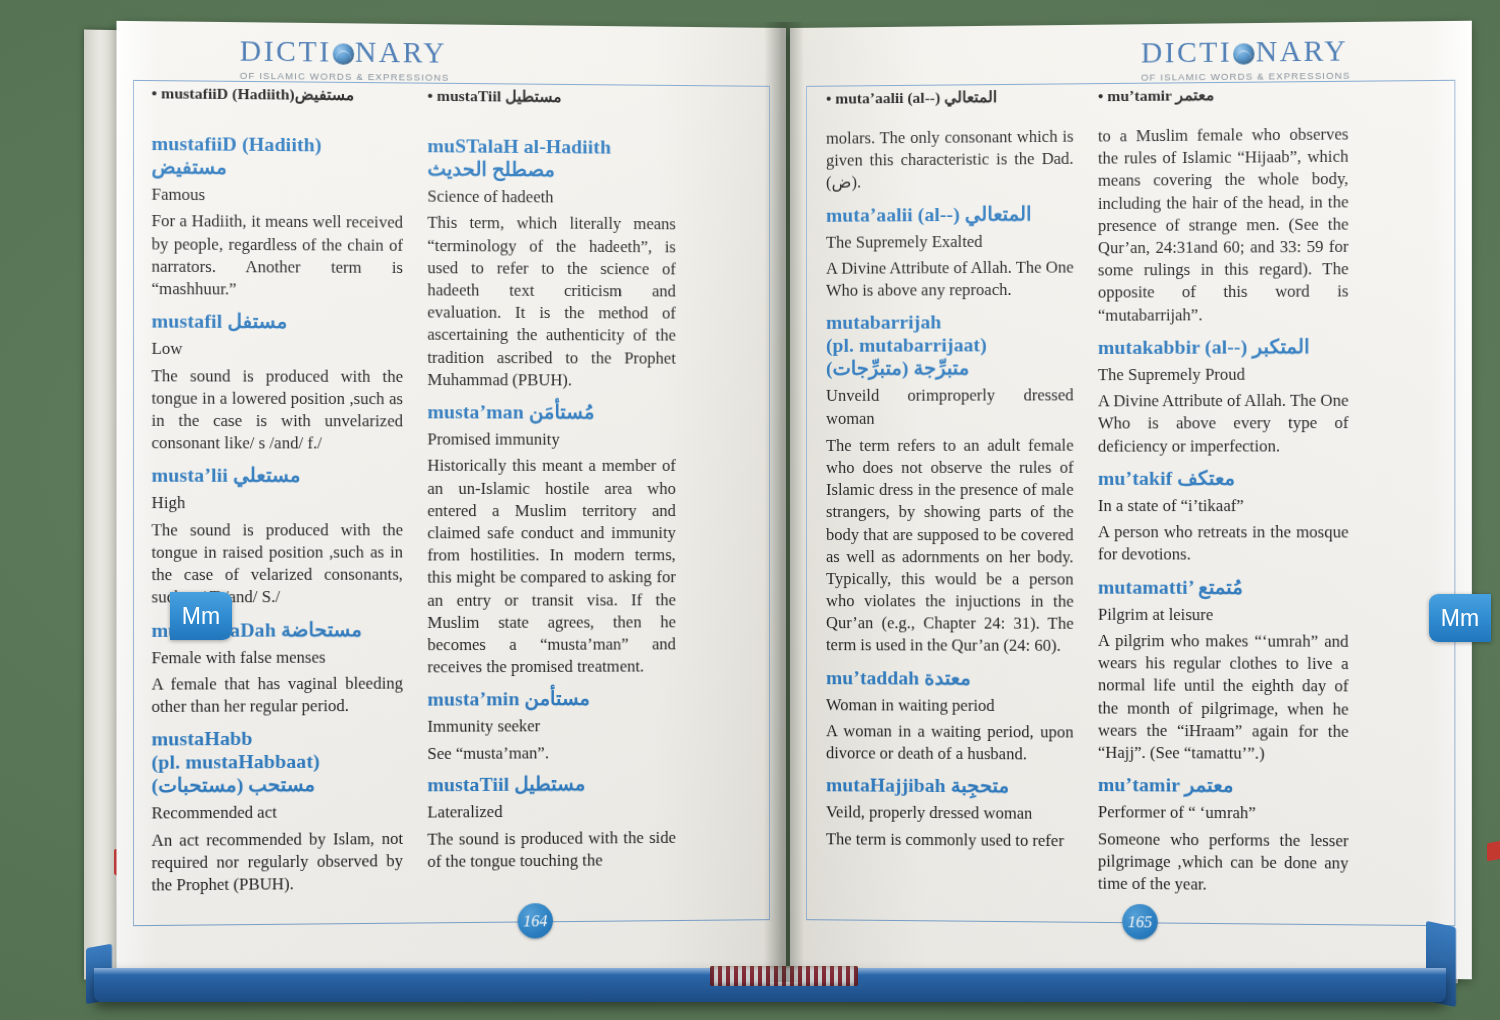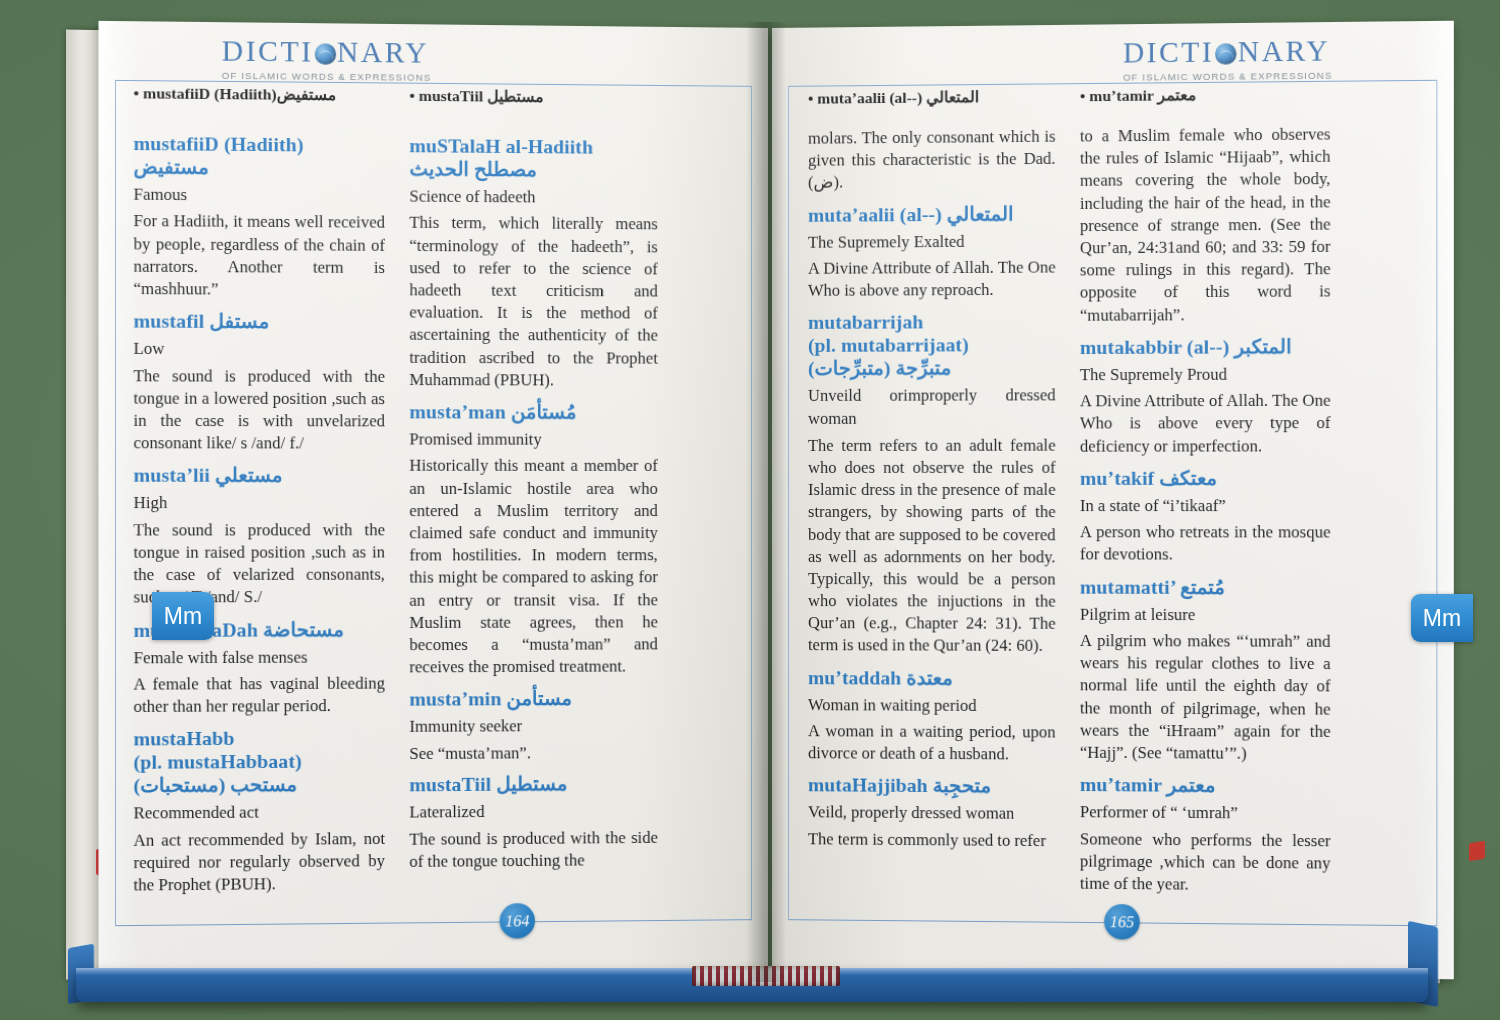--- a/index.html
+++ b/index.html
@@ -10,21 +10,21 @@
     font-family:"Liberation Serif", serif;
   }
   .photo{
     position:relative;width:1500px;height:1020px;
     background:
       radial-gradient(ellipse 120% 90% at 50% 45%, #63805f 0%, #5a7757 45%, #4e6c4c 100%);
   }
 
   
   .book{
-    position:absolute;left:56px;top:12px;width:1390px;height:996px;
+    position:absolute;left:74px;top:12px;width:1390px;height:996px;
   }
   
   .edge-left{
     position:absolute;left:10px;top:18px;width:52px;height:950px;
     background:linear-gradient(90deg,#cfcec6 0%,#e9e8e2 30%,#d9d8d0 60%,#f2f1ec 100%);
     transform:skewY(1.2deg);
     box-shadow:0 0 6px rgba(0,0,0,.35);
   }
   .edge-right{
     position:absolute;right:6px;top:14px;width:58px;height:958px;

